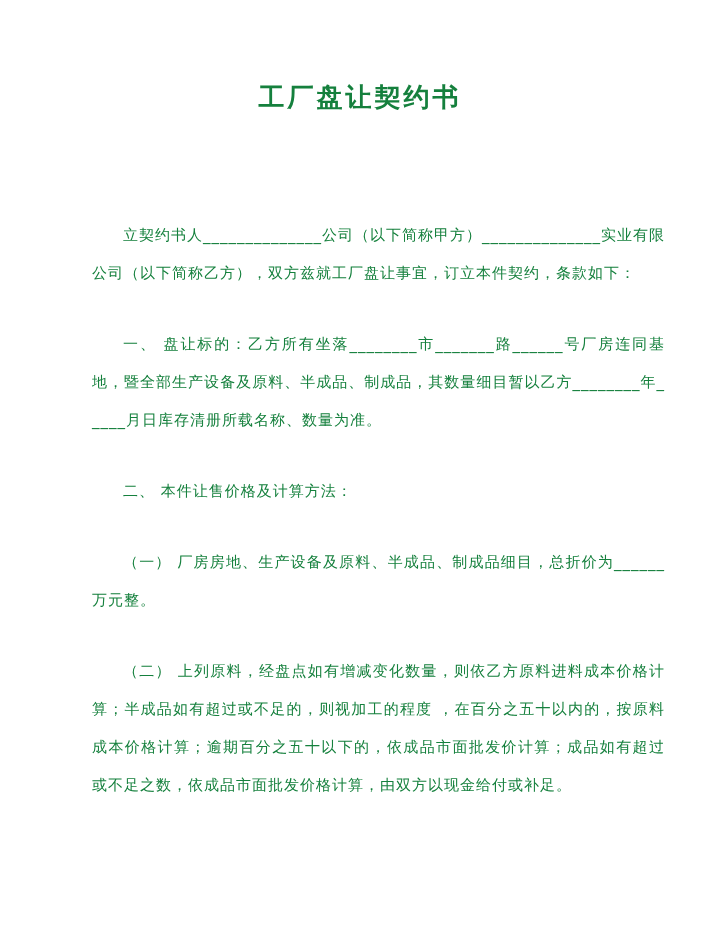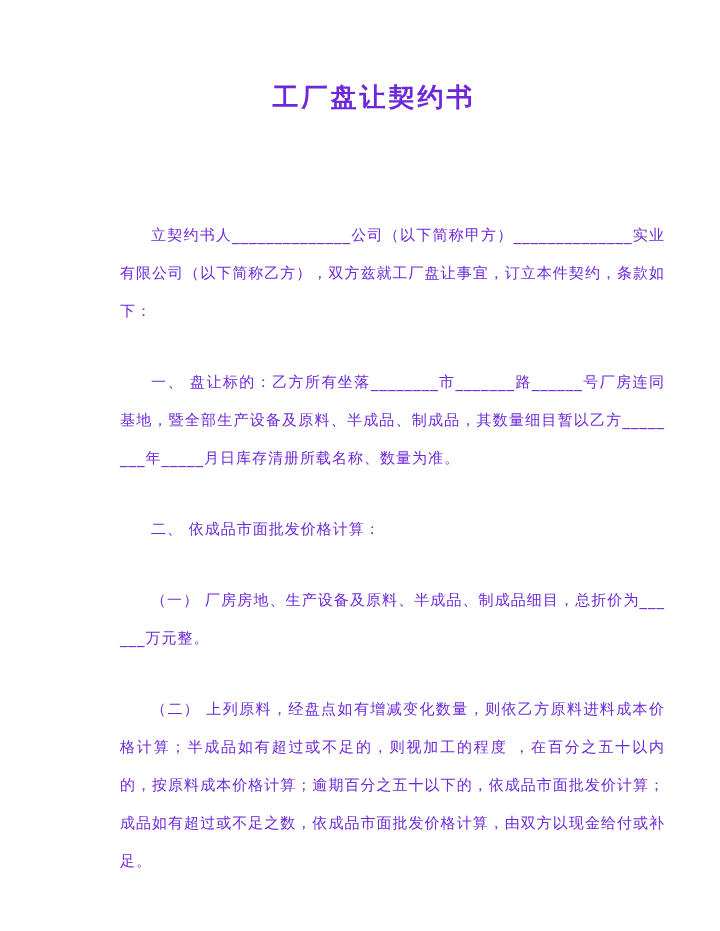--- a/index.html
+++ b/index.html
@@ -5,25 +5,24 @@
   html, body {
     margin: 0;
     padding: 0;
     background: #ffffff;
   }
   .page {
     position: relative;
     width: 720px;
     height: 931px;
     background: #ffffff;
-    color: #6d28d9;
+    color: #15803d;
     font-family: "DejaVu Sans", "Liberation Sans", sans-serif;
     overflow: hidden;
     box-sizing: border-box;
-    padding-left: 28px;
   }
   .doc-title {
     margin: 0;
     padding-top: 82px;
     text-align: center;
     font-size: 26px;
     line-height: 30px;
     font-weight: bold;
     letter-spacing: 3px;
   }
@@ -42,17 +41,17 @@
 </style>
 </head>
 <body>
 
 <div class="page">
   <h1 class="doc-title">工厂盘让契约书</h1>
 
   <div class="doc-body">
     <p>立契约书人______________公司（以下简称甲方）______________实业有限公司（以下简称乙方），双方兹就工厂盘让事宜，订立本件契约，条款如下：</p>
     <p>一、 盘让标的：乙方所有坐落________市_______路______号厂房连同基地，暨全部生产设备及原料、半成品、制成品，其数量细目暂以乙方________年_____月日库存清册所载名称、数量为准。</p>
-    <p>二、 依成品市面批发价格计算：</p>
+    <p>二、 本件让售价格及计算方法：</p>
     <p>（一） 厂房房地、生产设备及原料、半成品、制成品细目，总折价为______万元整。</p>
     <p>（二） 上列原料，经盘点如有增减变化数量，则依乙方原料进料成本价格计算；半成品如有超过或不足的，则视加工的程度 ，在百分之五十以内的，按原料成本价格计算；逾期百分之五十以下的，依成品市面批发价计算；成品如有超过或不足之数，依成品市面批发价格计算，由双方以现金给付或补足。</p>
   </div>
 </div>
 
 </body></html>

